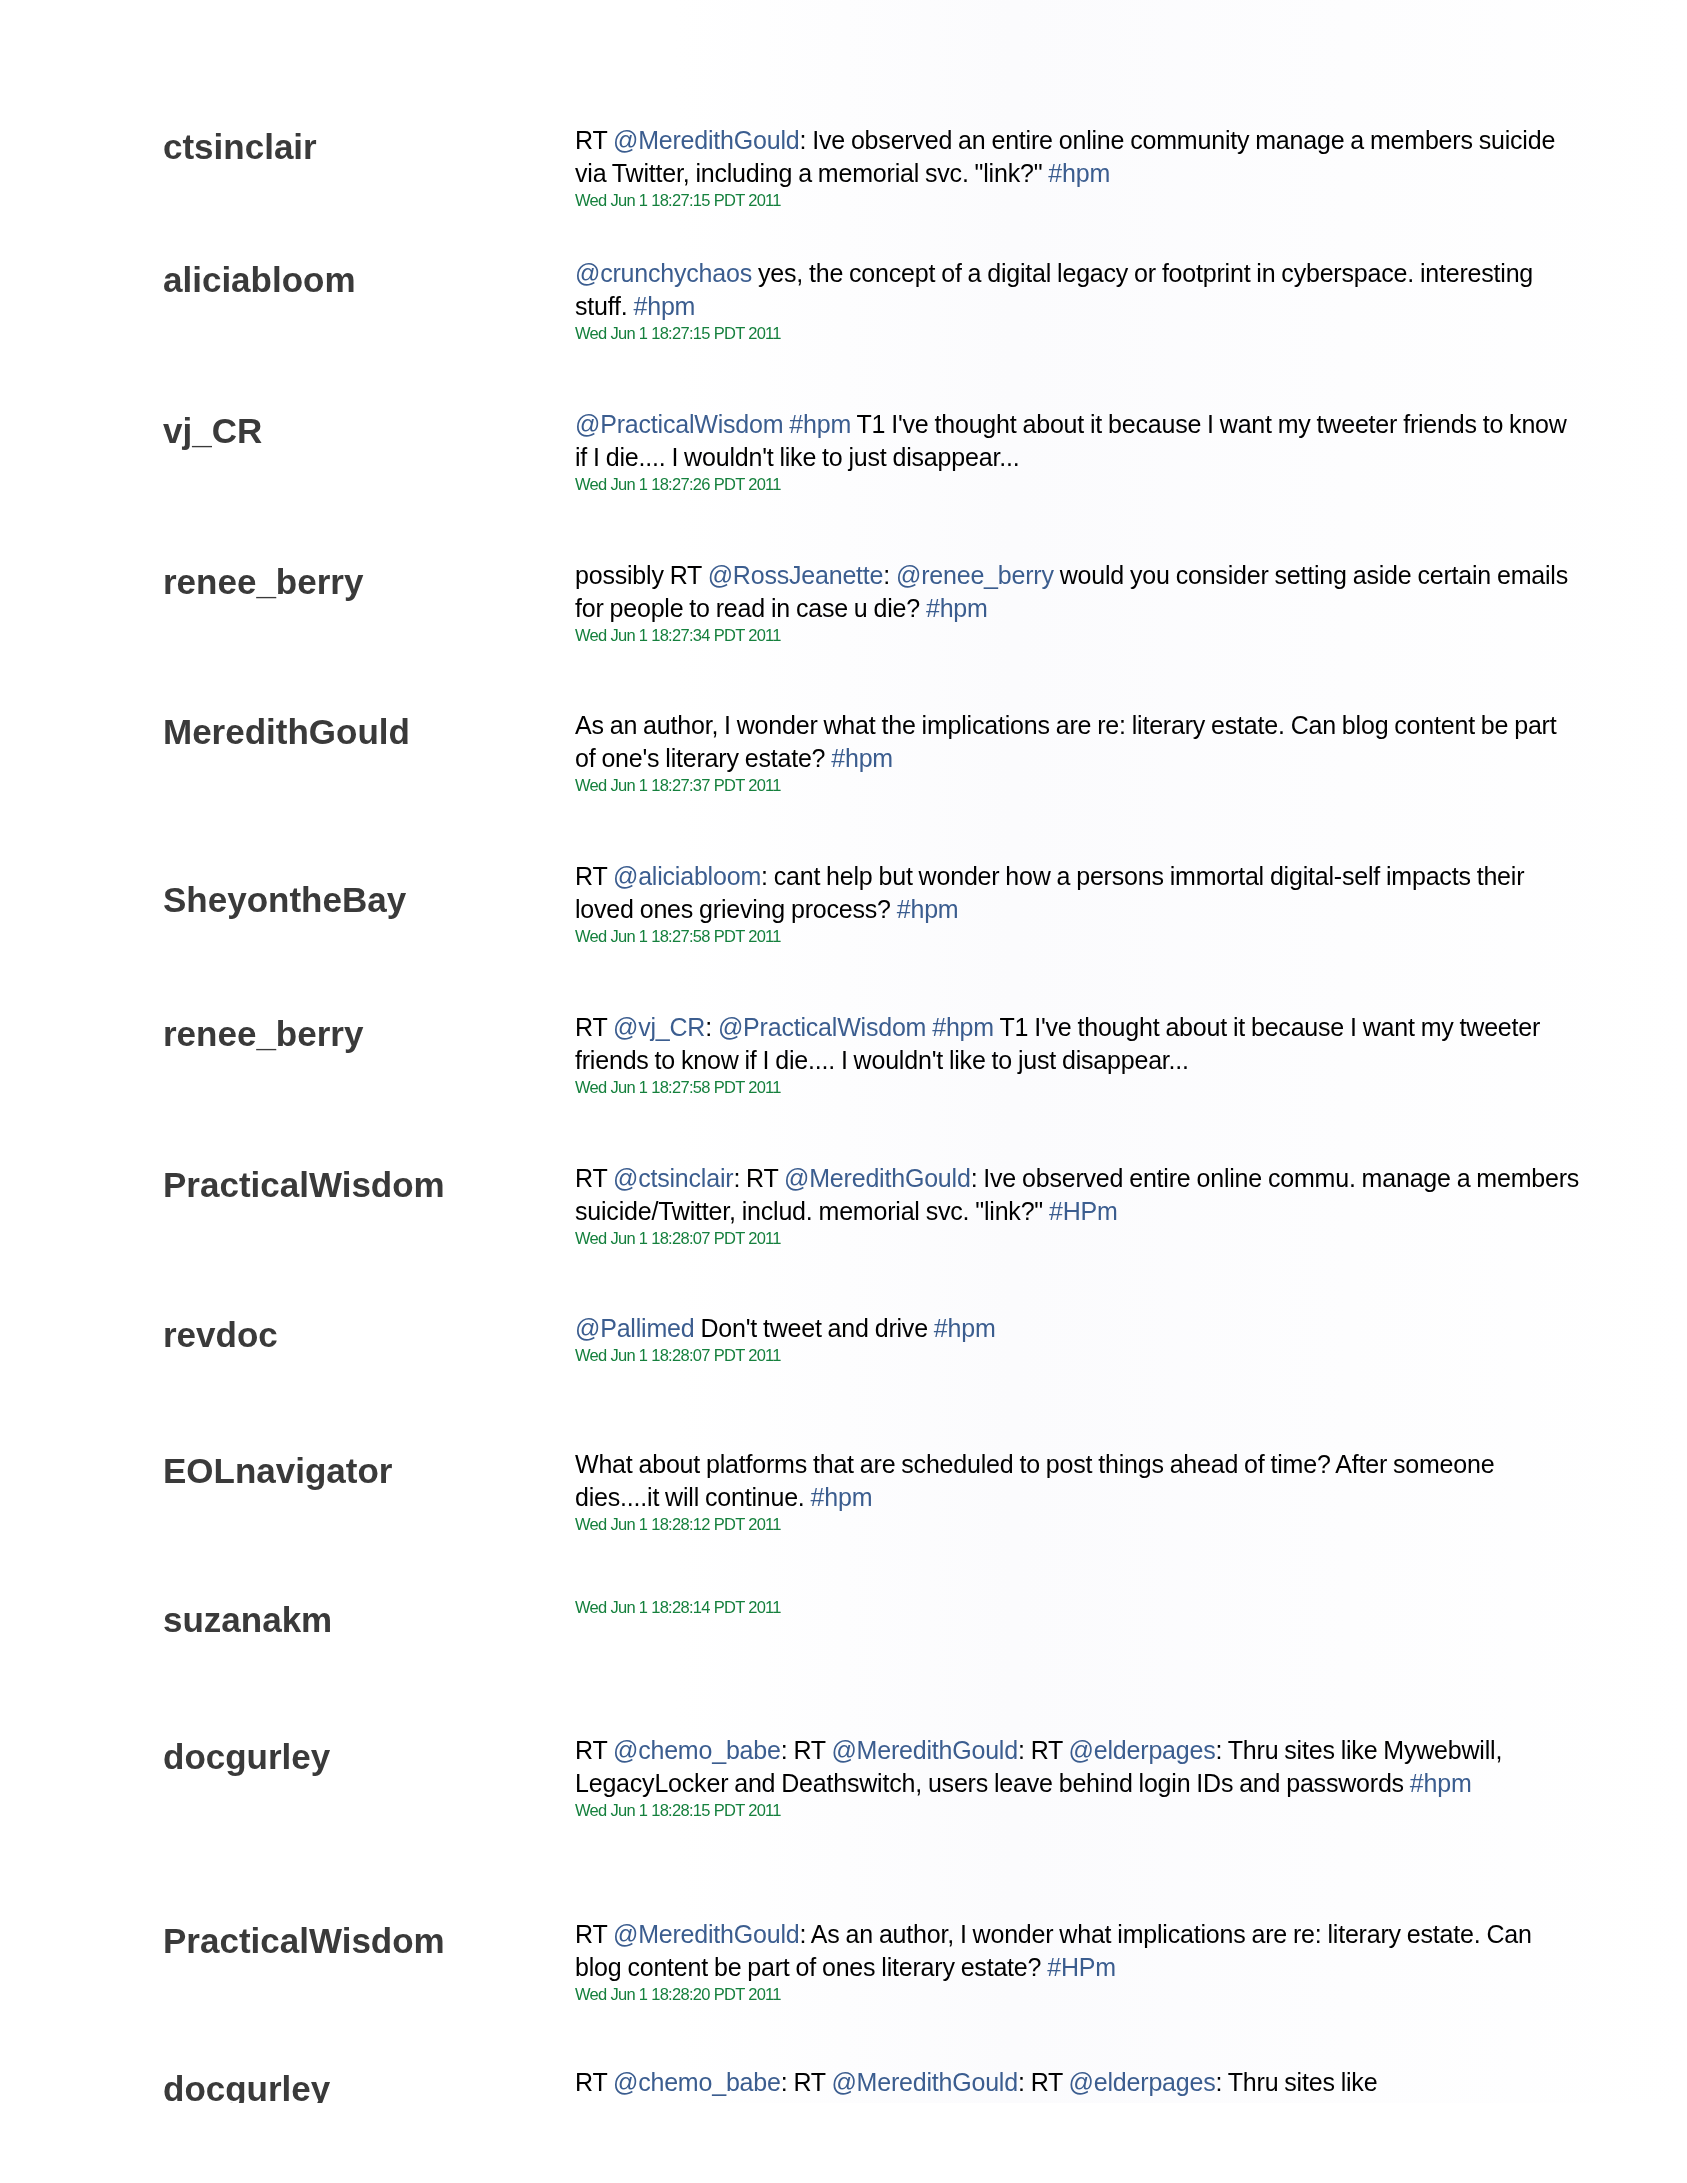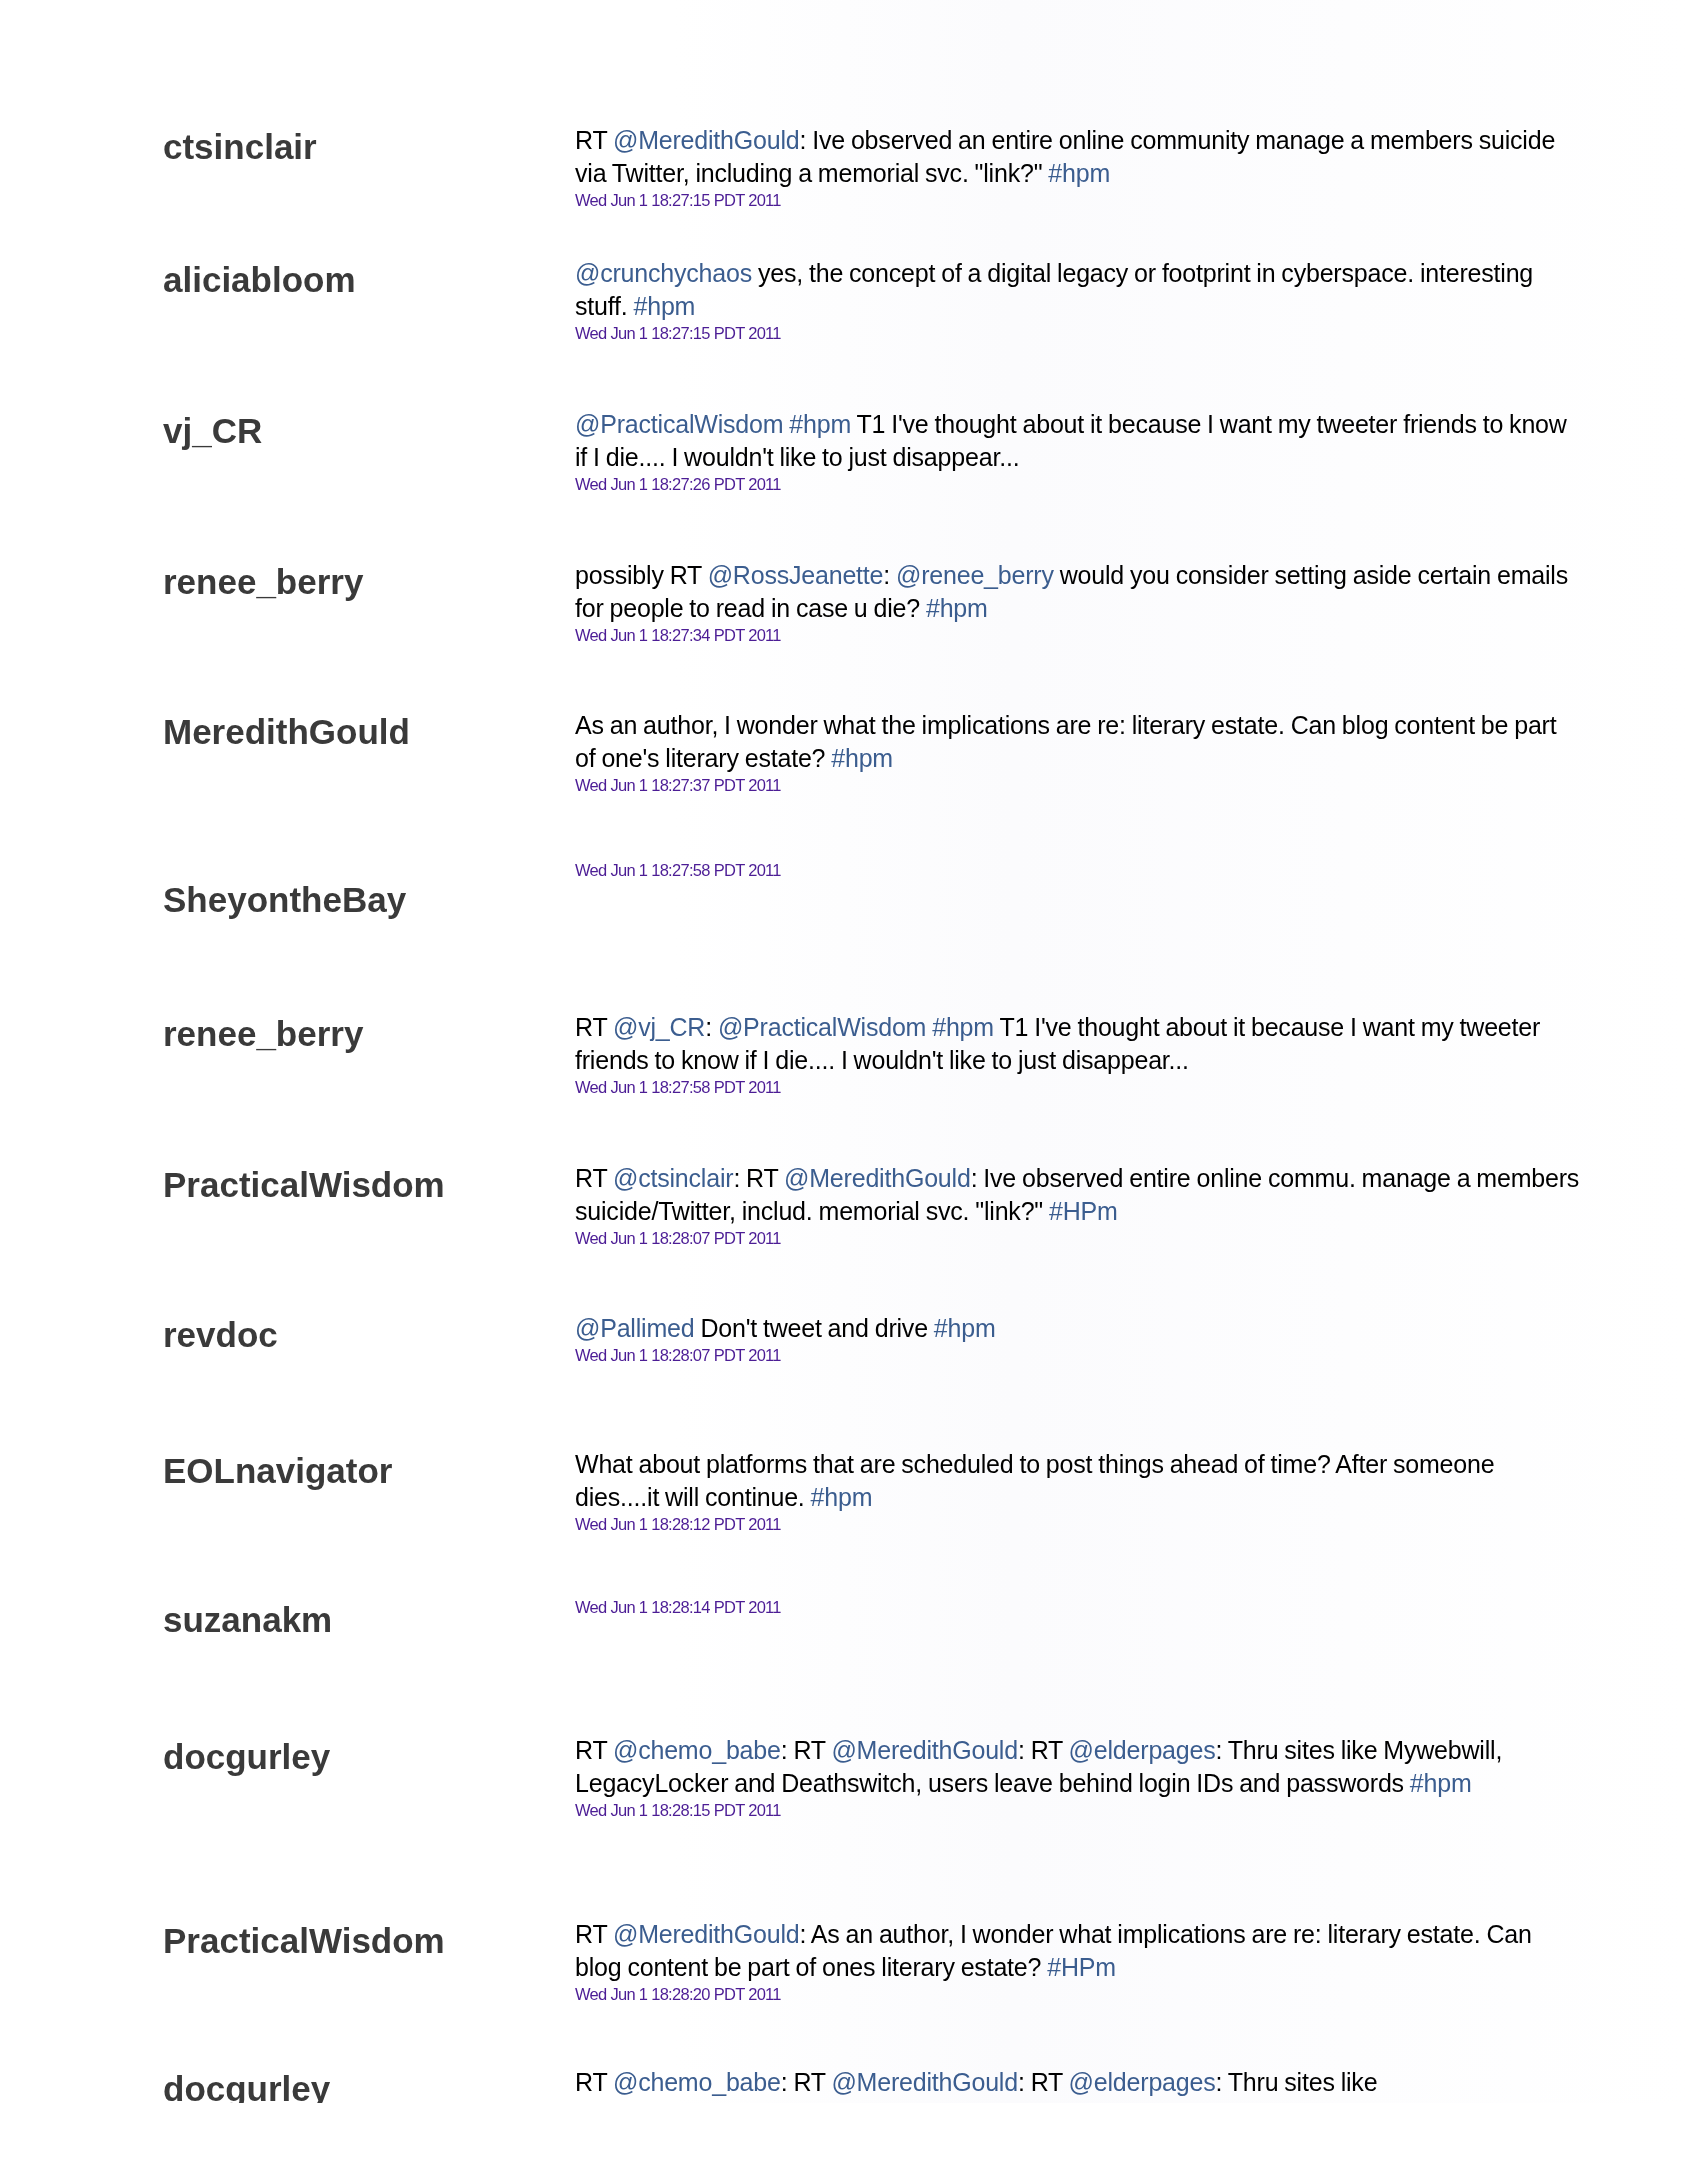--- a/index.html
+++ b/index.html
@@ -20,21 +20,21 @@
   .tweet {
     position: absolute; left: 575px; top: 0; width: 1005px;
   }
   .tweet-text {
     font-family: "Liberation Sans", sans-serif; font-size: 25px; line-height: 33px;
     color: #000000; letter-spacing: -0.2px; word-spacing: -0.8px;
   }
   .tweet-text .mention, .tweet-text .hashtag { color: #3b5d8f; }
   .timestamp {
     font-family: "Liberation Sans", sans-serif; font-size: 16.5px; line-height: 18px;
-    color: #4c1d95; letter-spacing: -0.7px; margin-top: 0.8px;
+    color: #15803d; letter-spacing: -0.7px; margin-top: 0.8px;
   }
   .clip-bottom {
     position: absolute; left: 0; top: 2103px; width: 1687px; height: 80px; background: #ffffff;
   }
 </style>
 </head>
 <body>
 
 <div class="page-bg"></div>
 
@@ -75,20 +75,21 @@
     <div class="username" style="top:1.6px">MeredithGould</div>
     <div class="tweet">
       <div class="tweet-text"><span>As an author, I wonder what the implications are re: literary estate. Can blog content be part of one's literary estate? </span><span class="hashtag">#hpm</span></div>
       <div class="timestamp">Wed Jun 1 18:27:37 PDT 2011</div>
     </div>
   </div>
 
   <div class="row" style="top:860px">
     <div class="username" style="top:19px">SheyontheBay</div>
     <div class="tweet">
+      <div class="tweet-text"><span>RT </span><span class="mention">@aliciabloom</span><span>: cant help but wonder how a persons immortal digital-self impacts their loved ones grieving process? </span><span class="hashtag">#hpm</span></div>
       <div class="timestamp">Wed Jun 1 18:27:58 PDT 2011</div>
     </div>
   </div>
 
   <div class="row" style="top:1011px">
     <div class="username" style="top:1.6px">renee_berry</div>
     <div class="tweet">
       <div class="tweet-text"><span>RT </span><span class="mention">@vj_CR</span><span>: </span><span class="mention">@PracticalWisdom</span><span> </span><span class="hashtag">#hpm</span><span> T1 I've thought about it because I want my tweeter friends to know if I die.... I wouldn't like to just disappear...</span></div>
       <div class="timestamp">Wed Jun 1 18:27:58 PDT 2011</div>
     </div>

